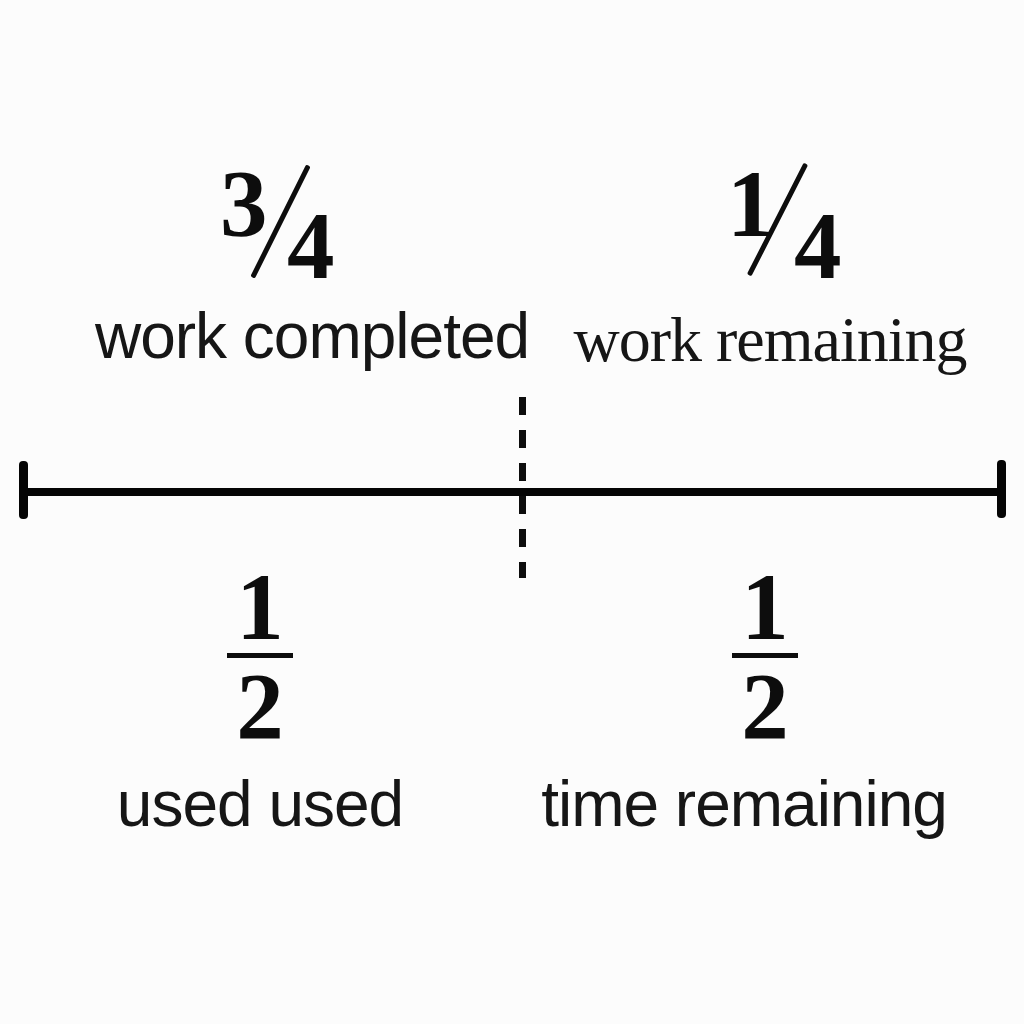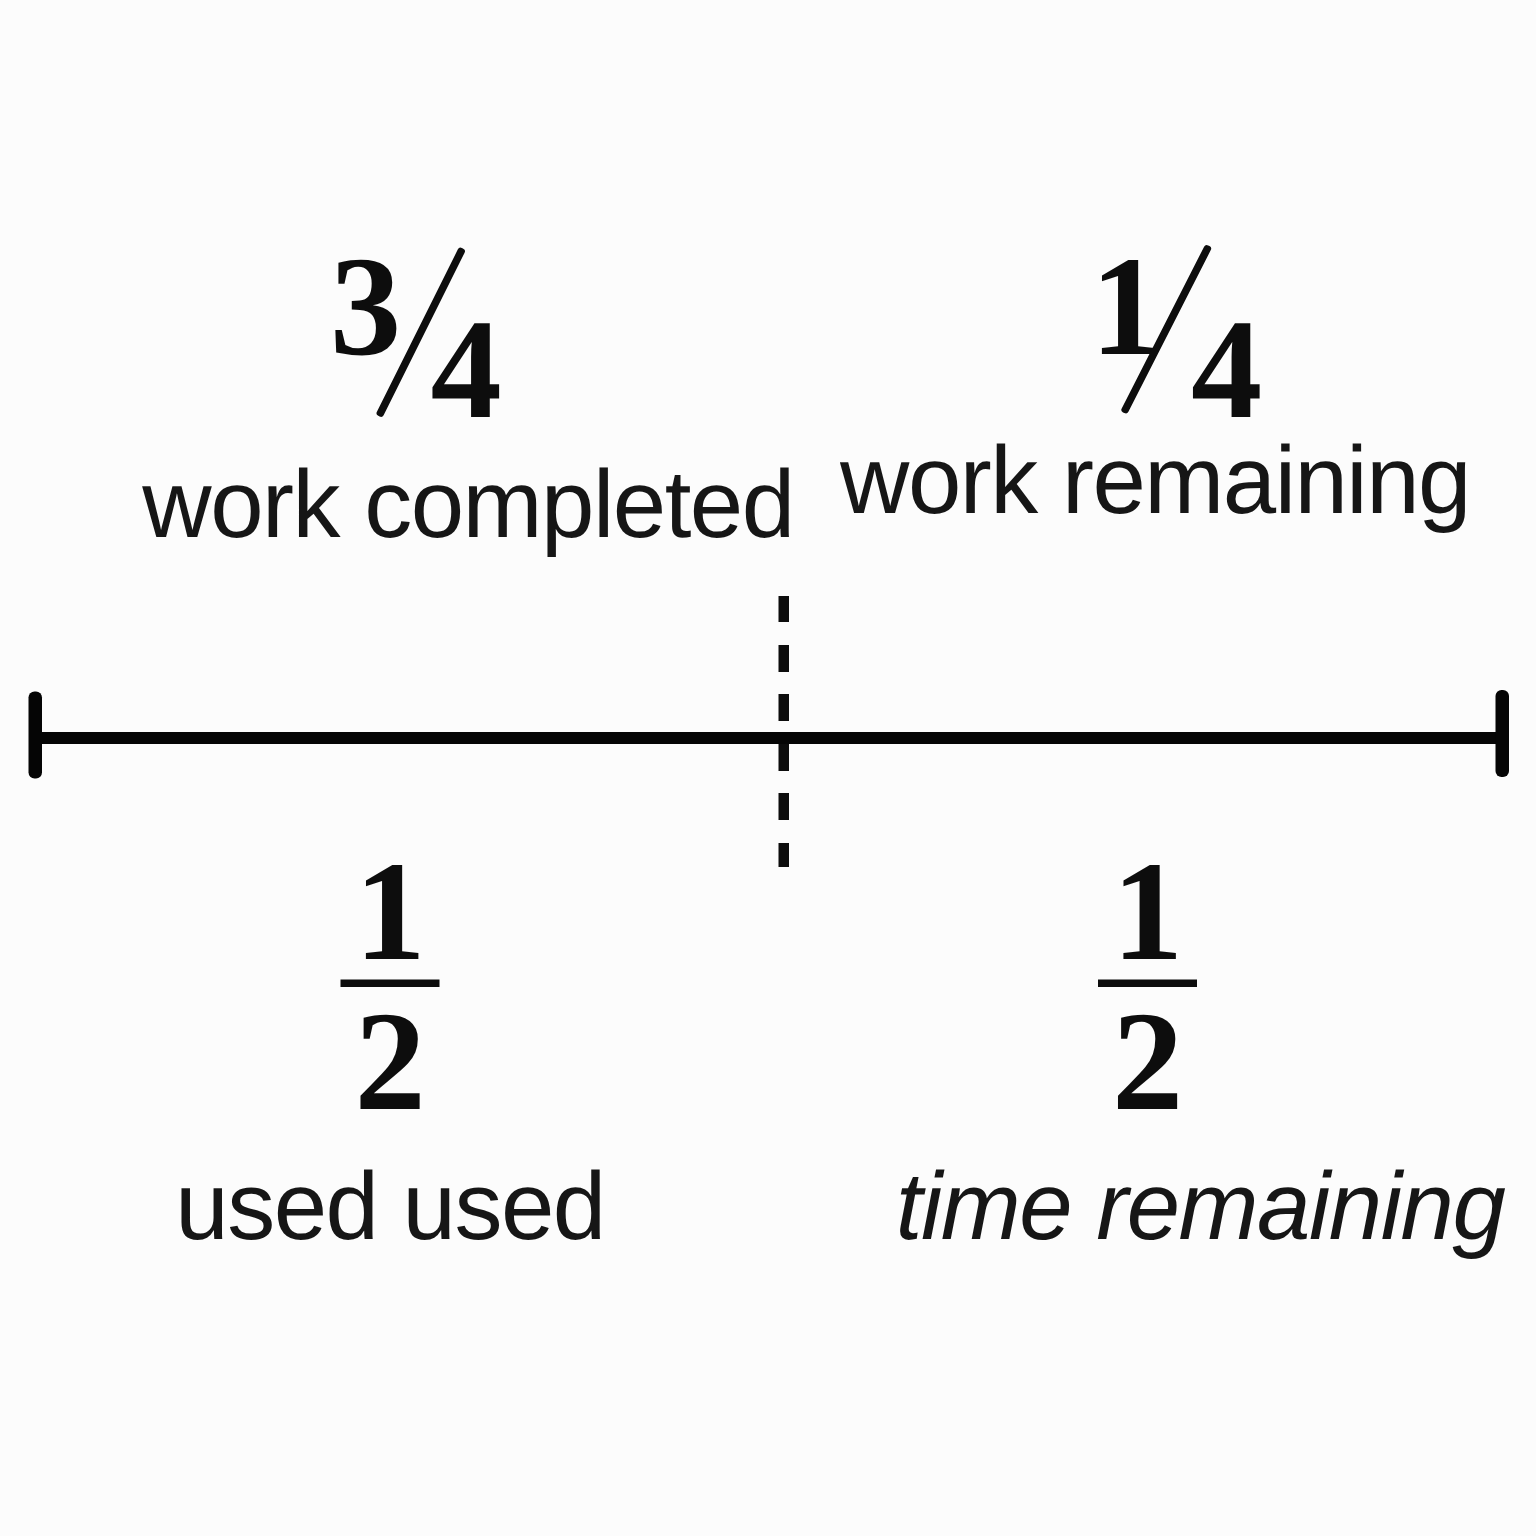--- a/index.html
+++ b/index.html
@@ -54,23 +54,23 @@
   .lbl {
     position:absolute;
     transform:translateX(-50%);
     font-size:64px;
     line-height:1;
     letter-spacing:-1px;
     color:#161616;
     white-space:nowrap;
   }
   .lbl-wc { left:270px; top:304px;margin-left:42px; }
-  .lbl-wr { left:770px; top:288px; }
+  .lbl-wr { left:770px; top:308px;font-family:Liberation Serif, serif; }
   .lbl-tu { left:260px; top:772px; }
-  .lbl-tr { left:800px; top:772px;font-style:italic; }
+  .lbl-tr { left:744px; top:772px; }
 
   
   .hline { position:absolute; left:22px; top:488px; width:981px; height:8px; background:#050505; }
   .tick  { position:absolute; width:9px; height:58px; background:#050505; border-radius:4px; }
   .tick-left  { left:19px;  top:461px; }
   .tick-right { left:997px; top:460px; }
   .mid-dash {
     position:absolute;
     left:519px; top:397px;
     width:7px; height:181px;

